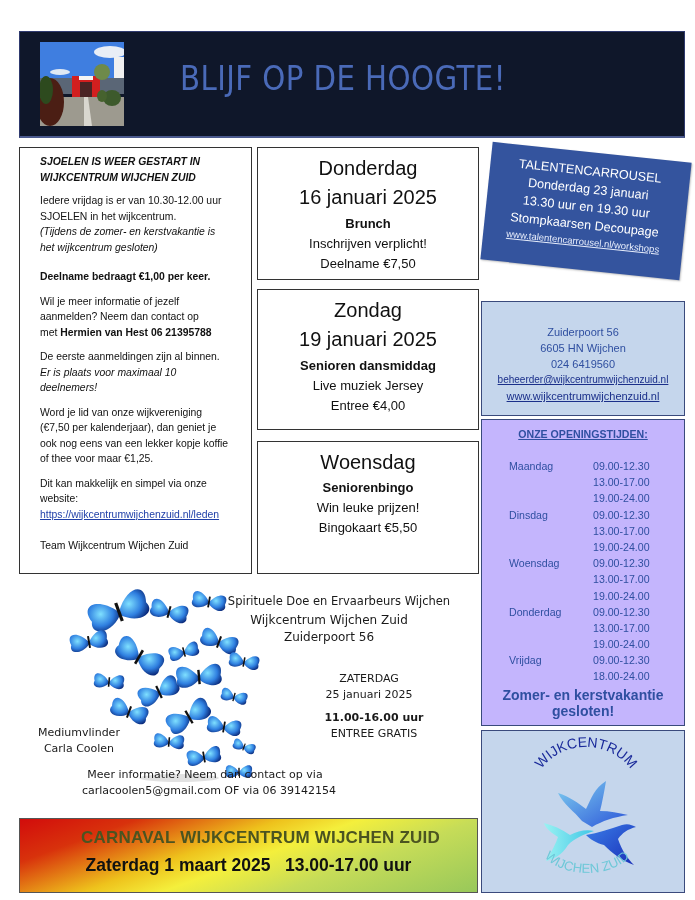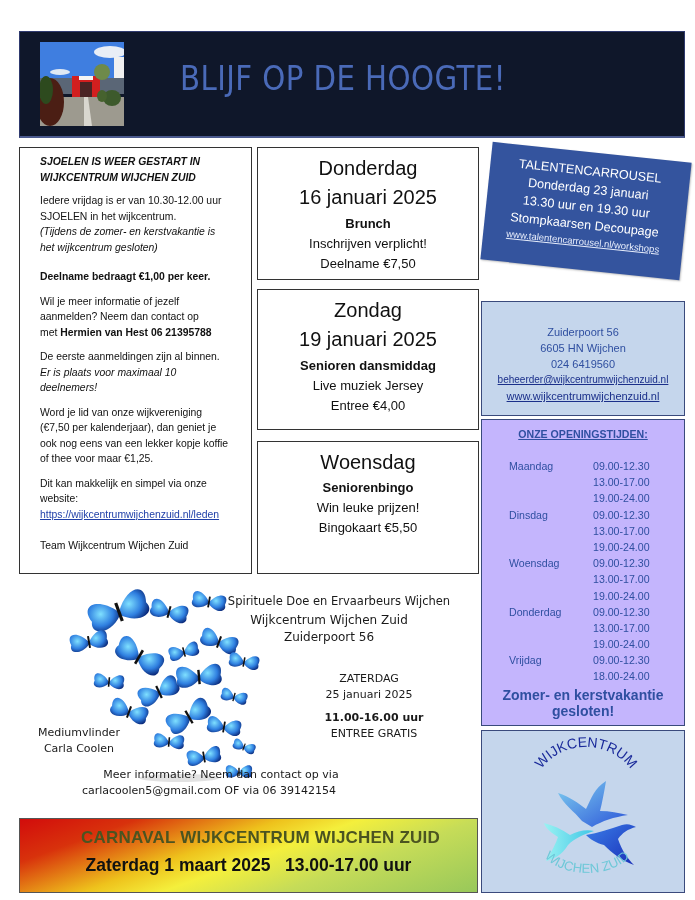--- a/index.html
+++ b/index.html
@@ -284,20 +284,20 @@
   </svg>
   <div class="fair-text" style="left:180px;top:16px;width:280px;">Spirituele Doe en Ervaarbeurs Wijchen</div>
   <div class="fair-text" style="left:200px;top:35px;width:220px;font-size:12px;">Wijkcentrum Wijchen Zuid</div>
   <div class="fair-text" style="left:200px;top:52px;width:220px;font-size:12px;">Zuiderpoort 56</div>
   <div class="fair-text" style="left:290px;top:94px;width:120px;font-size:11px;">ZATERDAG</div>
   <div class="fair-text" style="left:290px;top:110px;width:120px;font-size:11px;">25 januari 2025</div>
   <div class="fair-text" style="left:290px;top:133px;width:130px;font-size:11px;font-weight:bold;">11.00-16.00 uur</div>
   <div class="fair-text" style="left:290px;top:149px;width:130px;font-size:11px;">ENTREE GRATIS</div>
   <div class="fair-text" style="left:0px;top:148px;width:120px;font-size:11px;">Mediumvlinder</div>
   <div class="fair-text" style="left:0px;top:164px;width:120px;font-size:11px;">Carla Coolen</div>
-  <div class="fair-text" style="left:32px;top:190px;width:340px;font-size:11px;">Meer informatie? Neem dan contact op via</div>
+  <div class="fair-text" style="left:16px;top:190px;width:340px;font-size:11px;">Meer informatie? Neem dan contact op via</div>
   <div class="fair-text" style="left:20px;top:206px;width:340px;font-size:11px;">carlacoolen5@gmail.com OF via 06 39142154</div>
 </div>
 
 <div id="carnaval" class="abs">
   <div class="c1">CARNAVAL WIJKCENTRUM WIJCHEN ZUID</div>
   <div class="c2">Zaterdag 1 maart 2025   13.00-17.00 uur</div>
 </div>
 
 </body></html>

